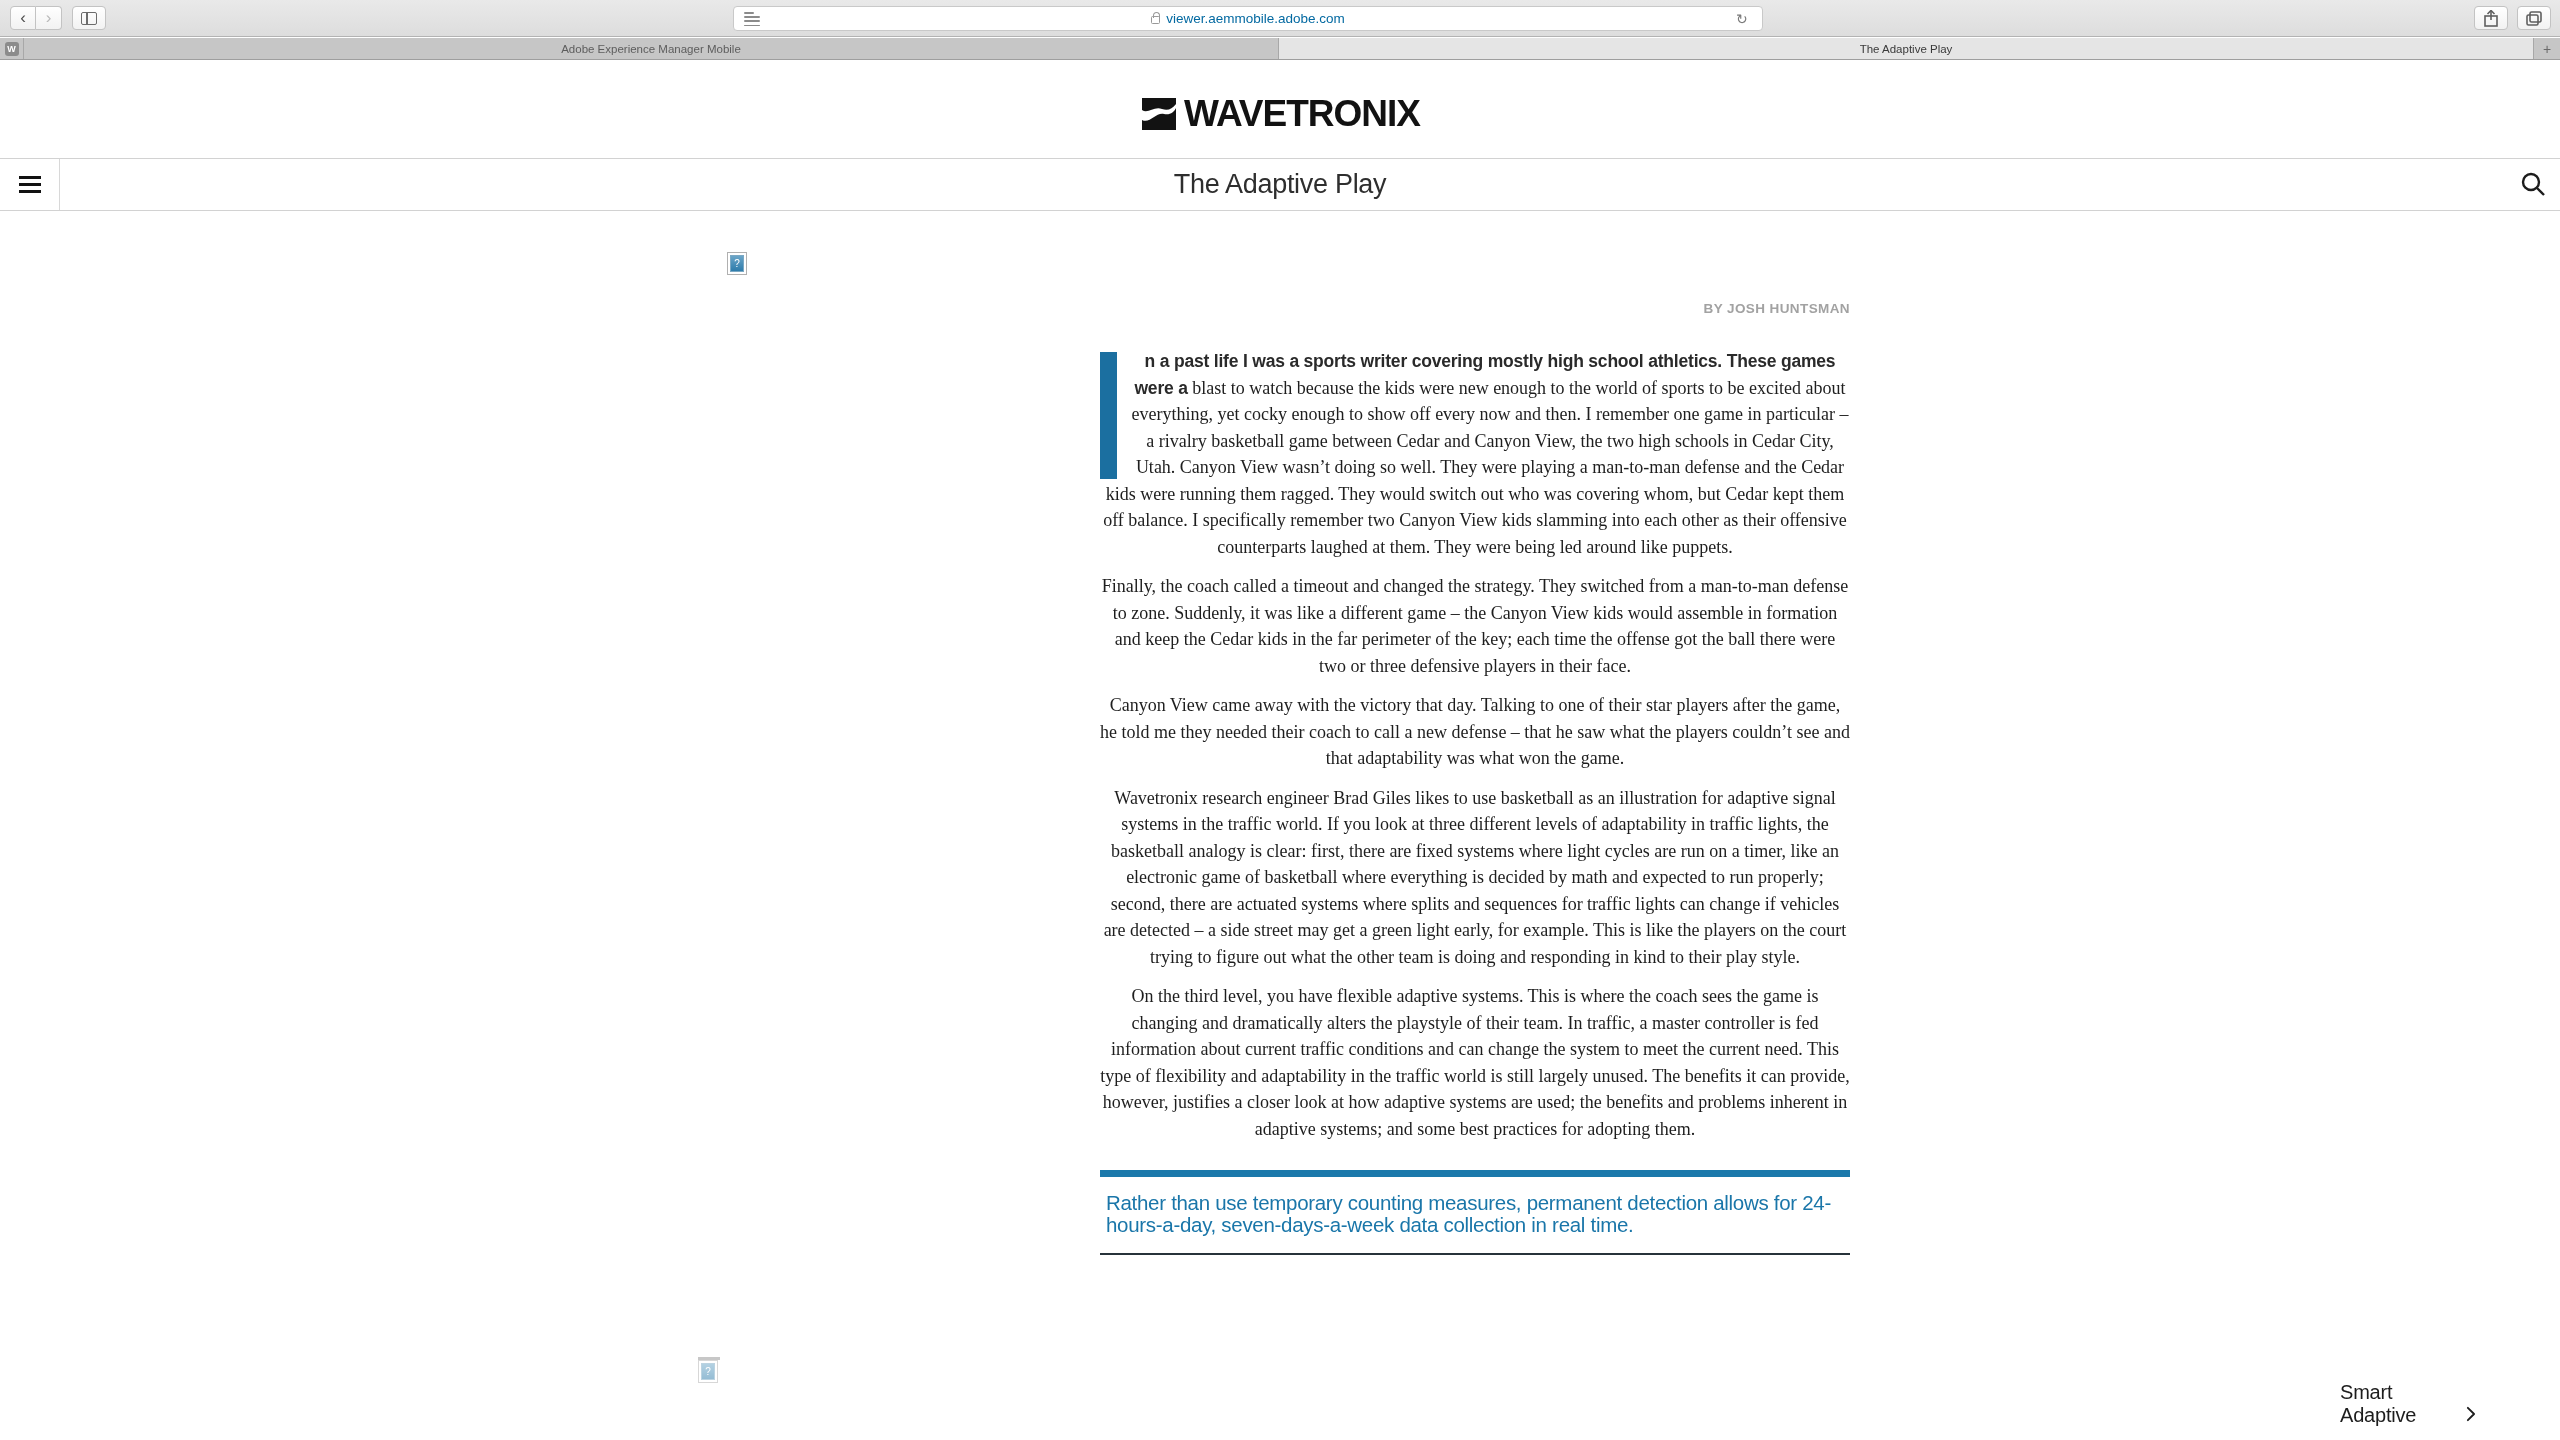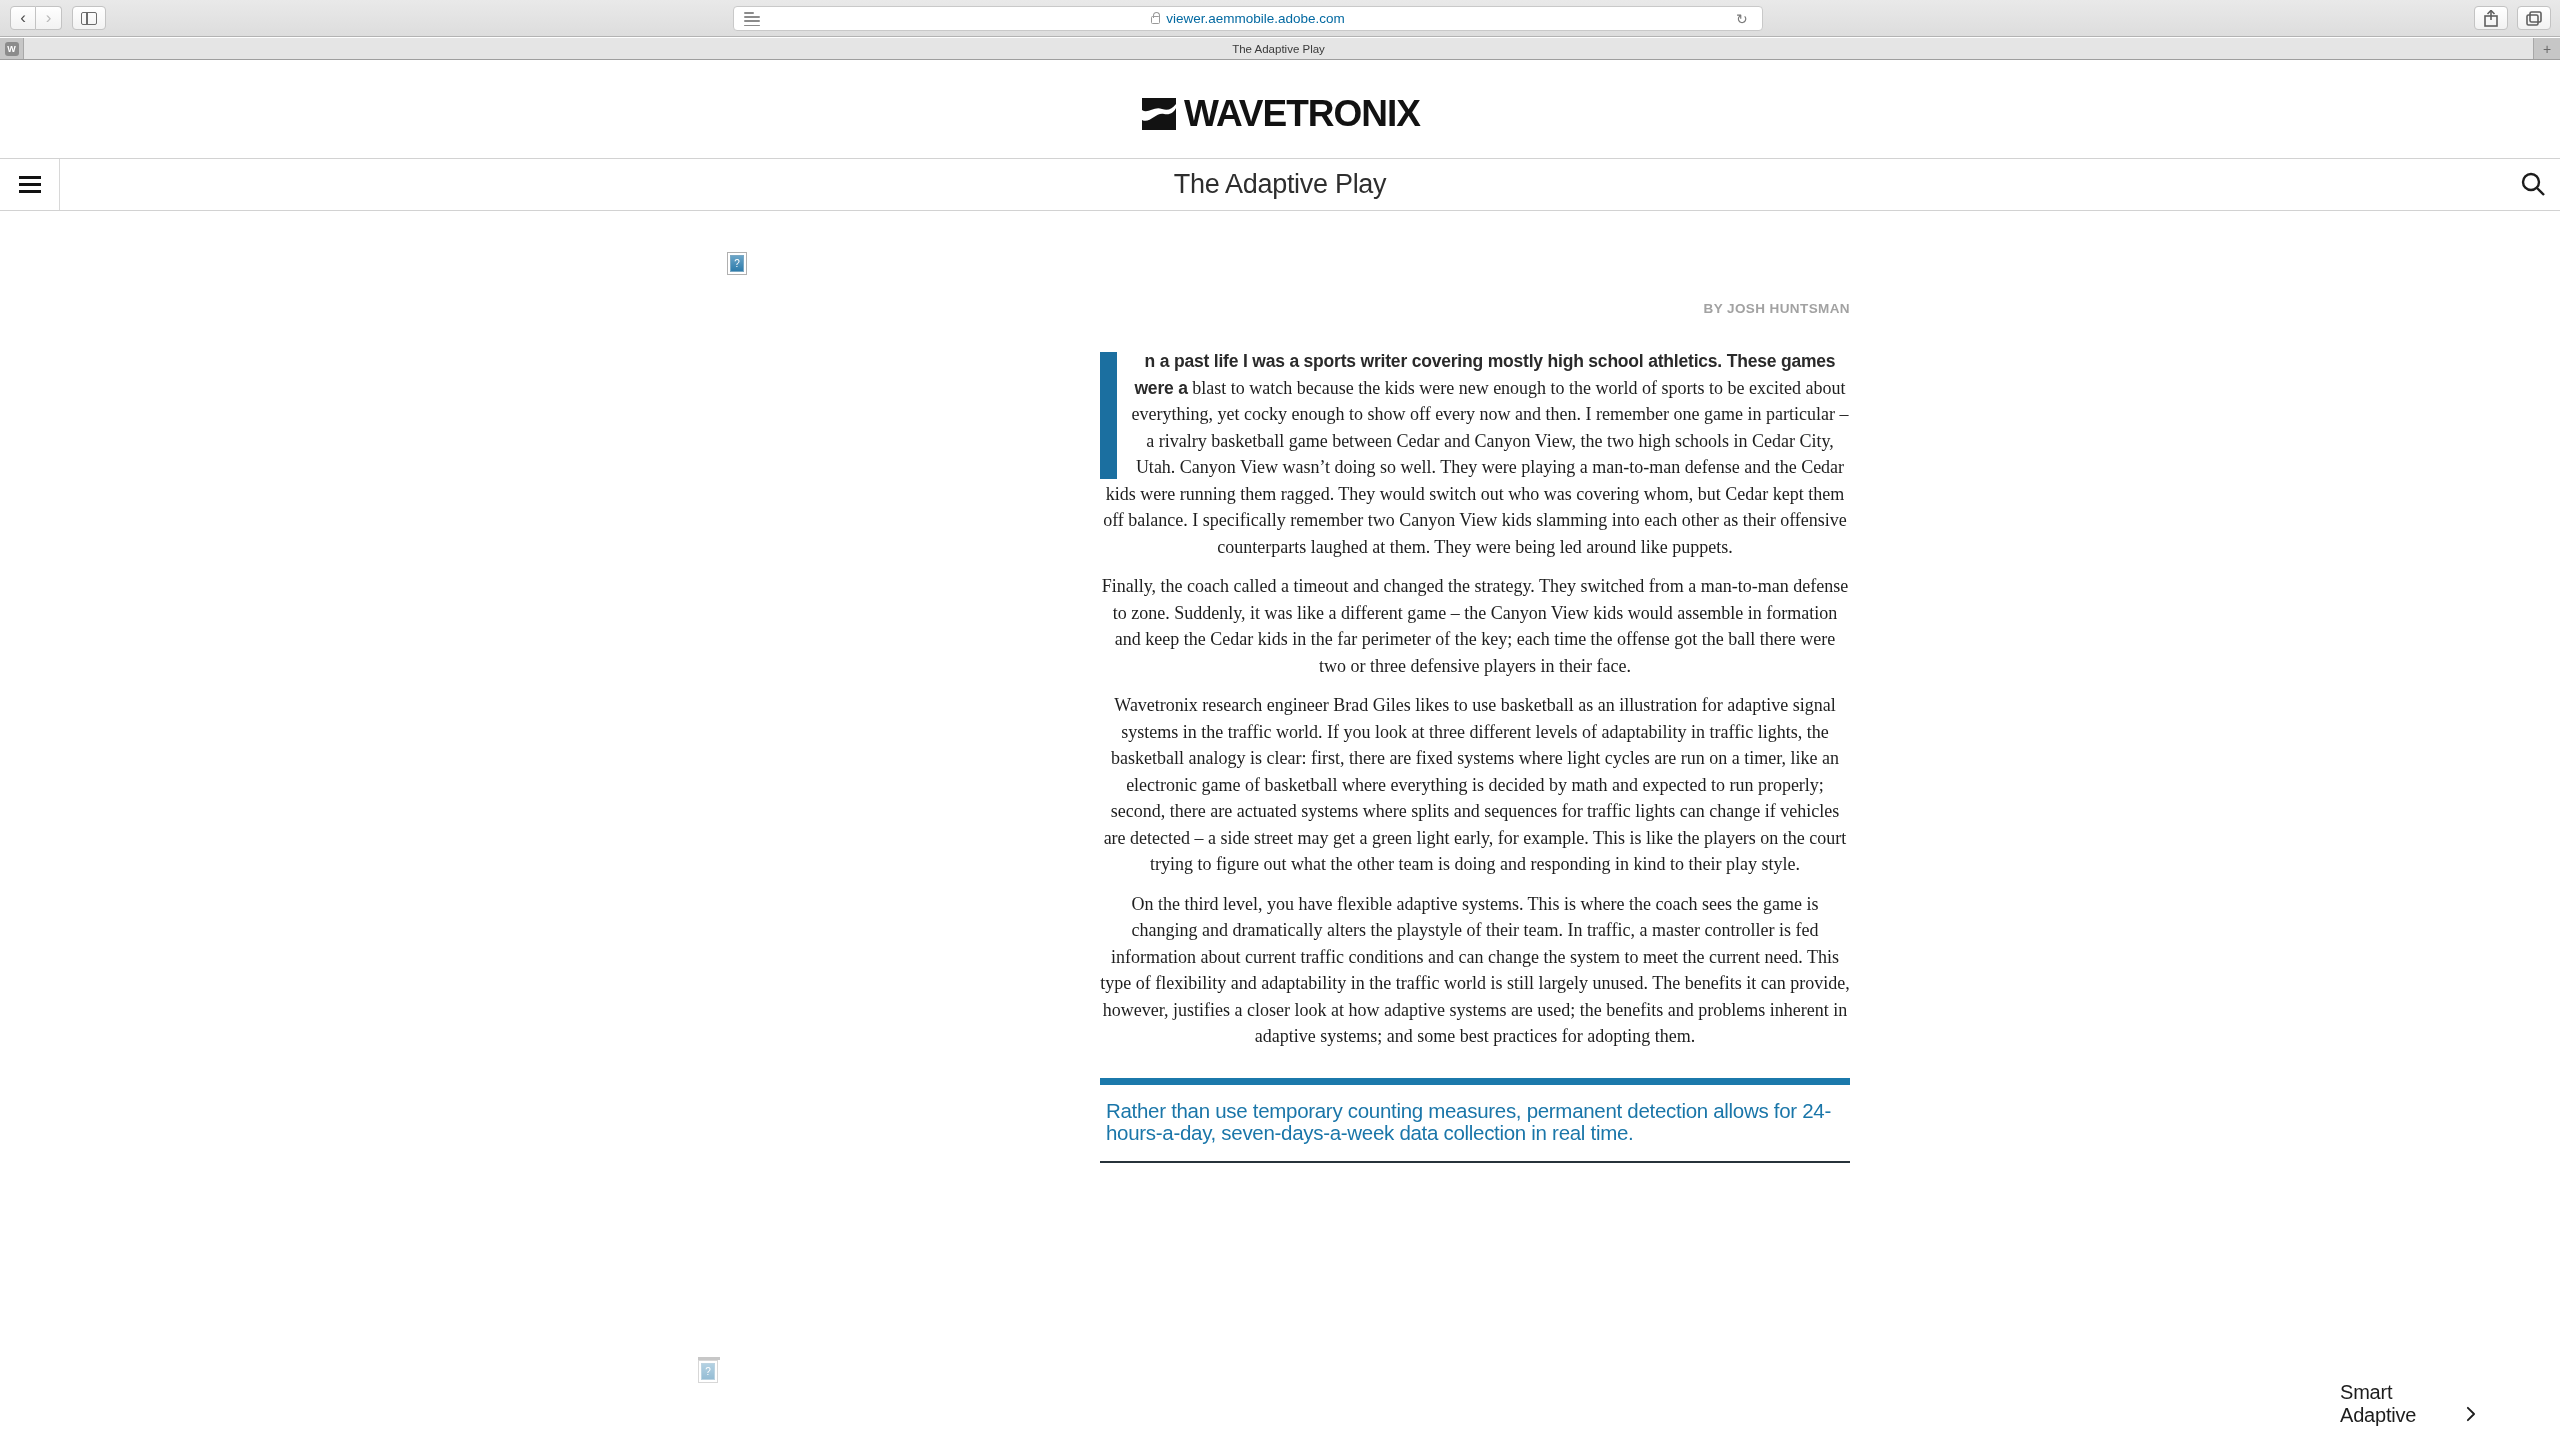--- a/index.html
+++ b/index.html
@@ -130,20 +130,21 @@
       <rect x="4" y="1" width="11" height="10" rx="1.5" class="gicon"></rect>
       <rect x="1" y="4" width="11" height="10" rx="1.5" class="gicon" fill="#f5f5f5"></rect>
     </svg>
   </div>
 </div>
 
 <div class="tabbar">
   <div class="pinned-tab">
     <span class="pinned-badge">W</span>
   </div>
+  <div class="tab">Adobe Experience Manager Mobile</div>
   <div class="tab active">The Adaptive Play</div>
   <div class="newtab">+</div>
 </div>
 
 <div class="webpage">
 
   <div class="logo">
     <svg width="36" height="32" viewBox="0 0 36 32">
       <path d="M2 0 L36 0 L36 32 L2 32 L2 22 C10 26 16 14 24 16 C30 17.5 34 14 36 10 L36 6 C32 11 28 13 22 11 C14 8 8 16 2 12 Z" fill="#121212"></path>
     </svg>
@@ -175,20 +176,21 @@
   </div>
 
   <div class="article">
     <div class="byline">BY JOSH HUNTSMAN</div>
 
     <div class="body-copy">
       <p>
         <span class="dropcap"></span><b class="lead">n a past life I was a sports writer covering mostly high school athletics. These games were a</b><span> blast to watch because the kids were new enough to the world of sports to be excited about everything, yet cocky enough to show off every now and then. I remember one game in particular – a rivalry basketball game between Cedar and Canyon View, the two high schools in Cedar City, Utah. Canyon View wasn’t doing so well. They were playing a man-to-man defense and the Cedar kids were running them ragged. They would switch out who was covering whom, but Cedar kept them off balance. I specifically remember two Canyon View kids slamming into each other as their offensive counterparts laughed at them. They were being led around like puppets.</span>
       </p>
       <p>Finally, the coach called a timeout and changed the strategy. They switched from a man-to-man defense to zone. Suddenly, it was like a different game – the Canyon View kids would assemble in formation and keep the Cedar kids in the far perimeter of the key; each time the offense got the ball there were two or three defensive players in their face.</p>
+      <p>Canyon View came away with the victory that day. Talking to one of their star players after the game, he told me they needed their coach to call a new defense – that he saw what the players couldn’t see and that adaptability was what won the game.</p>
       <p>Wavetronix research engineer Brad Giles likes to use basketball as an illustration for adaptive signal systems in the traffic world. If you look at three different levels of adaptability in traffic lights, the basketball analogy is clear: first, there are fixed systems where light cycles are run on a timer, like an electronic game of basketball where everything is decided by math and expected to run properly; second, there are actuated systems where splits and sequences for traffic lights can change if vehicles are detected – a side street may get a green light early, for example. This is like the players on the court trying to figure out what the other team is doing and responding in kind to their play style.</p>
       <p>On the third level, you have flexible adaptive systems. This is where the coach sees the game is changing and dramatically alters the playstyle of their team. In traffic, a master controller is fed information about current traffic conditions and can change the system to meet the current need. This type of flexibility and adaptability in the traffic world is still largely unused. The benefits it can provide, however, justifies a closer look at how adaptive systems are used; the benefits and problems inherent in adaptive systems; and some best practices for adopting them.</p>
     </div>
 
     <div class="pull-quote">Rather than use temporary counting measures, permanent detection allows for 24-hours-a-day, seven-days-a-week data collection in real time.</div>
 
 
   </div>
 
   <div class="next-nav">

